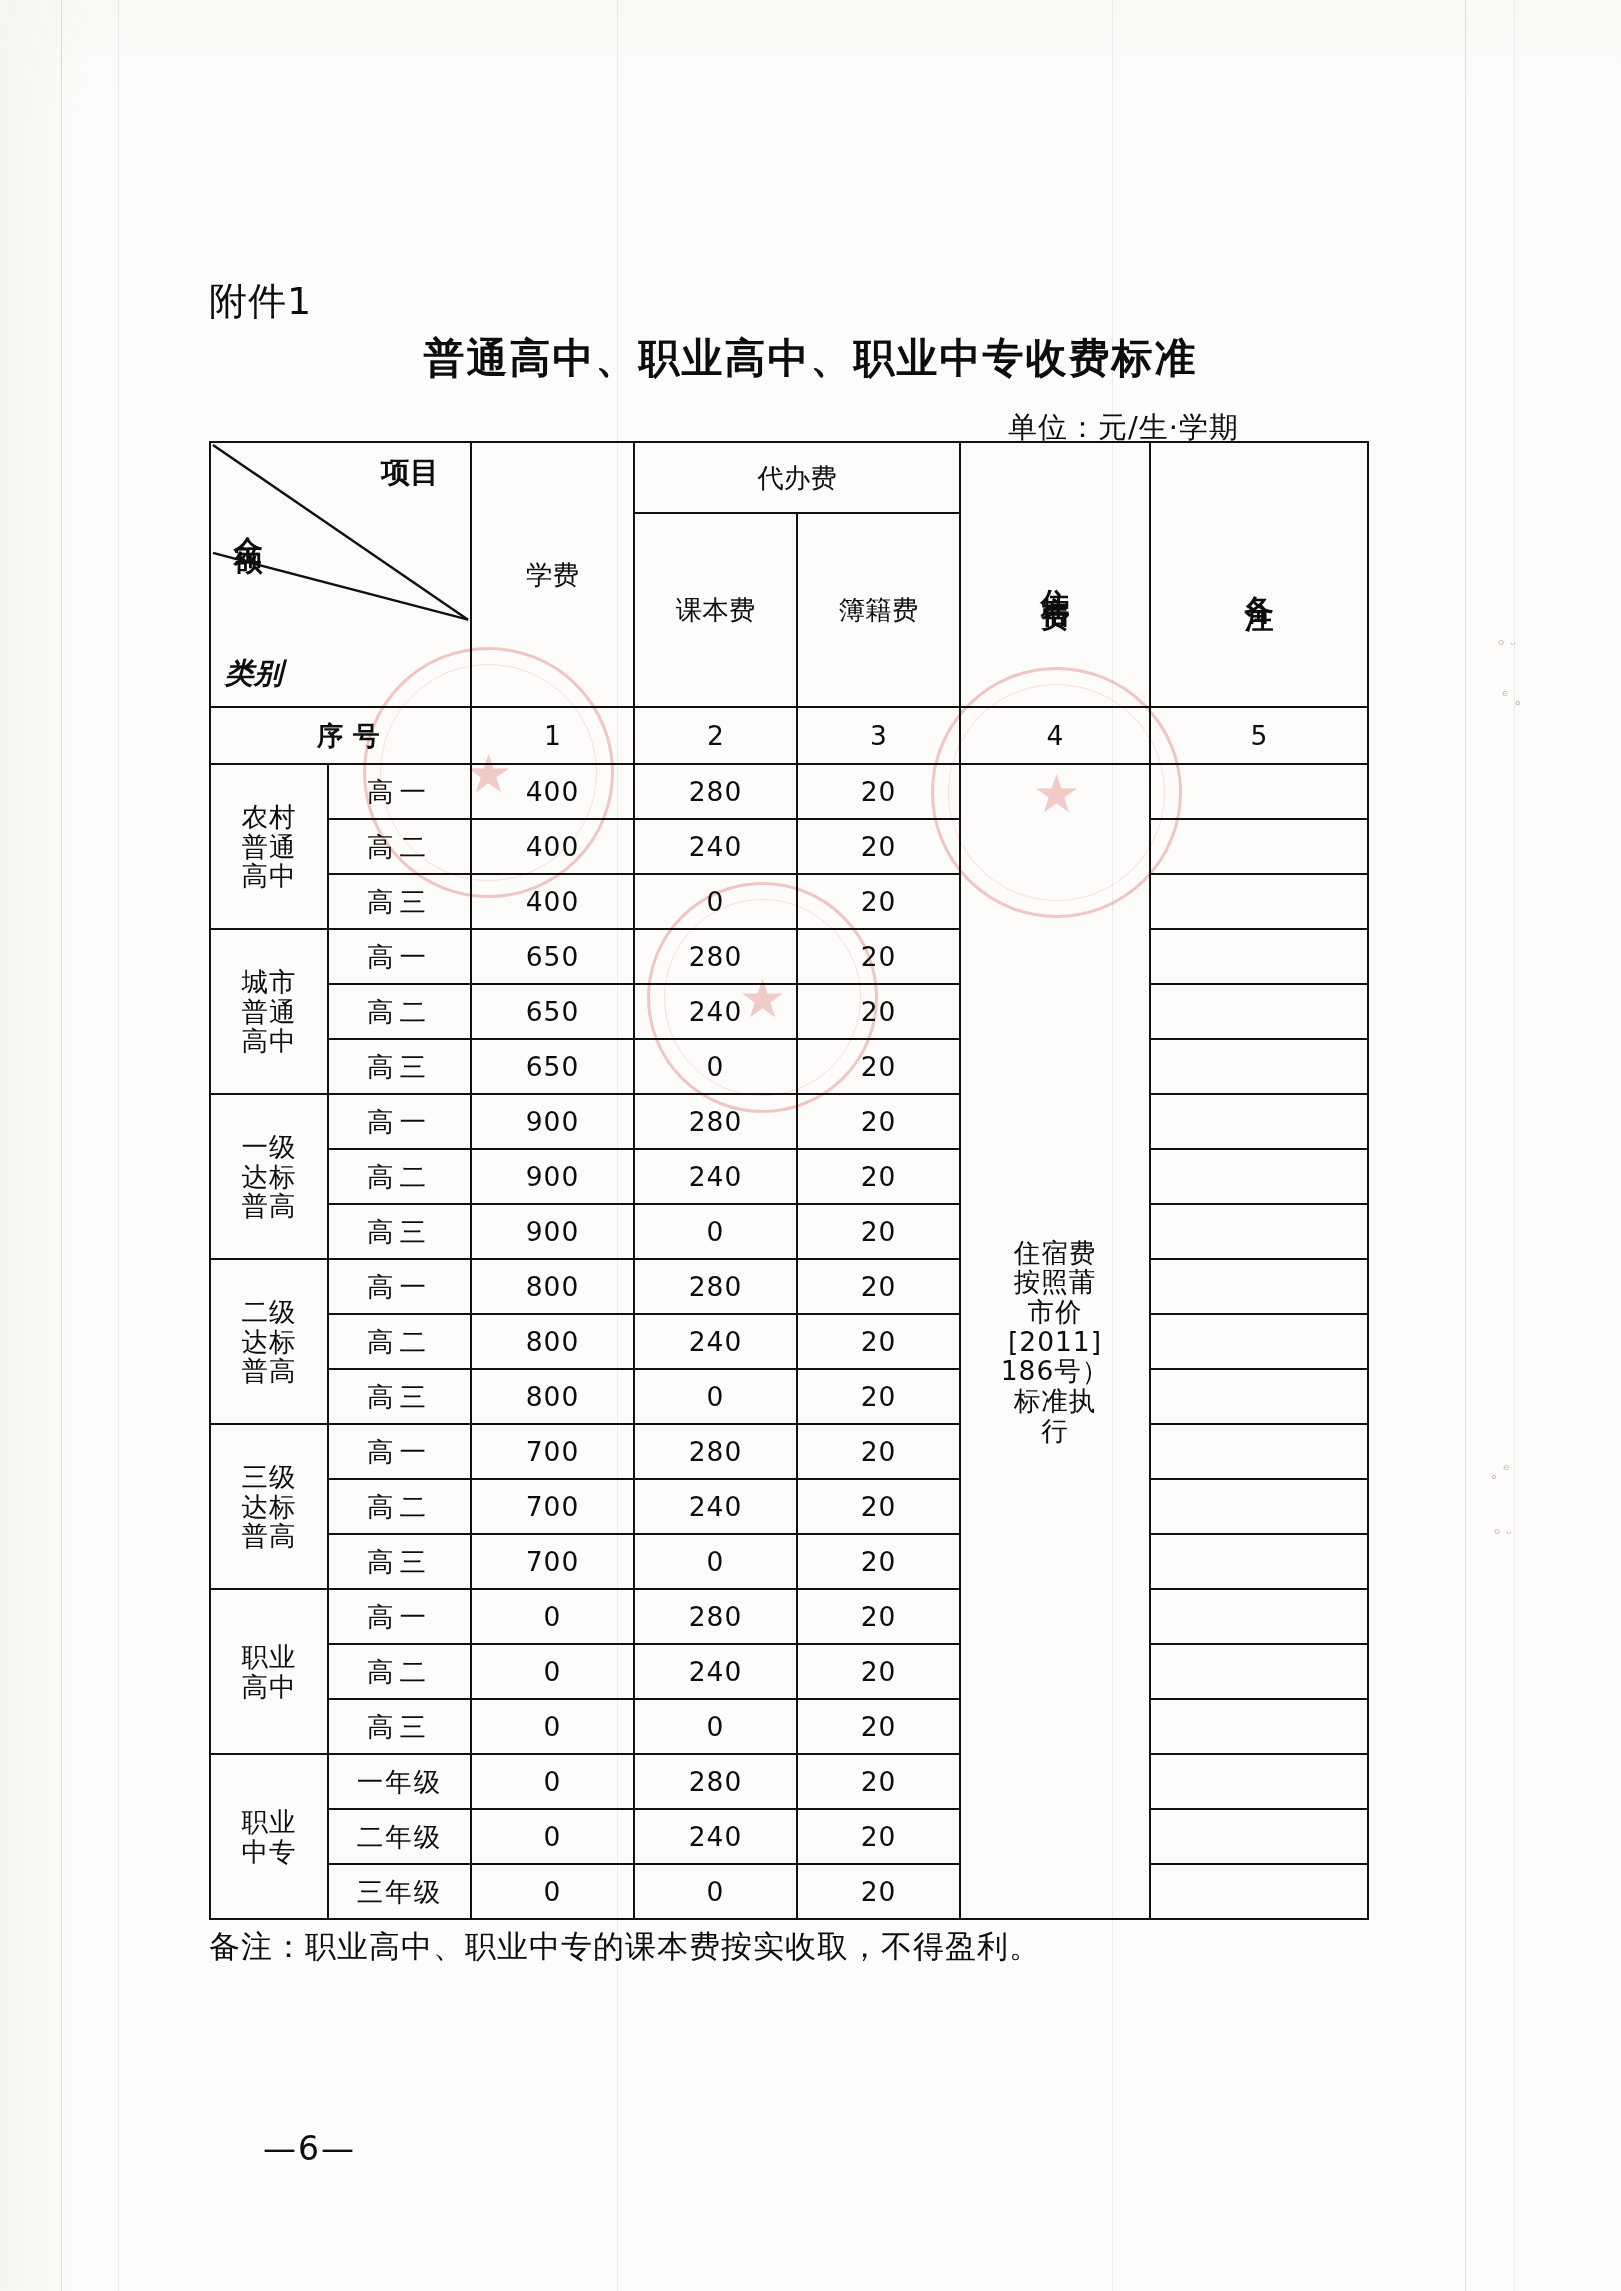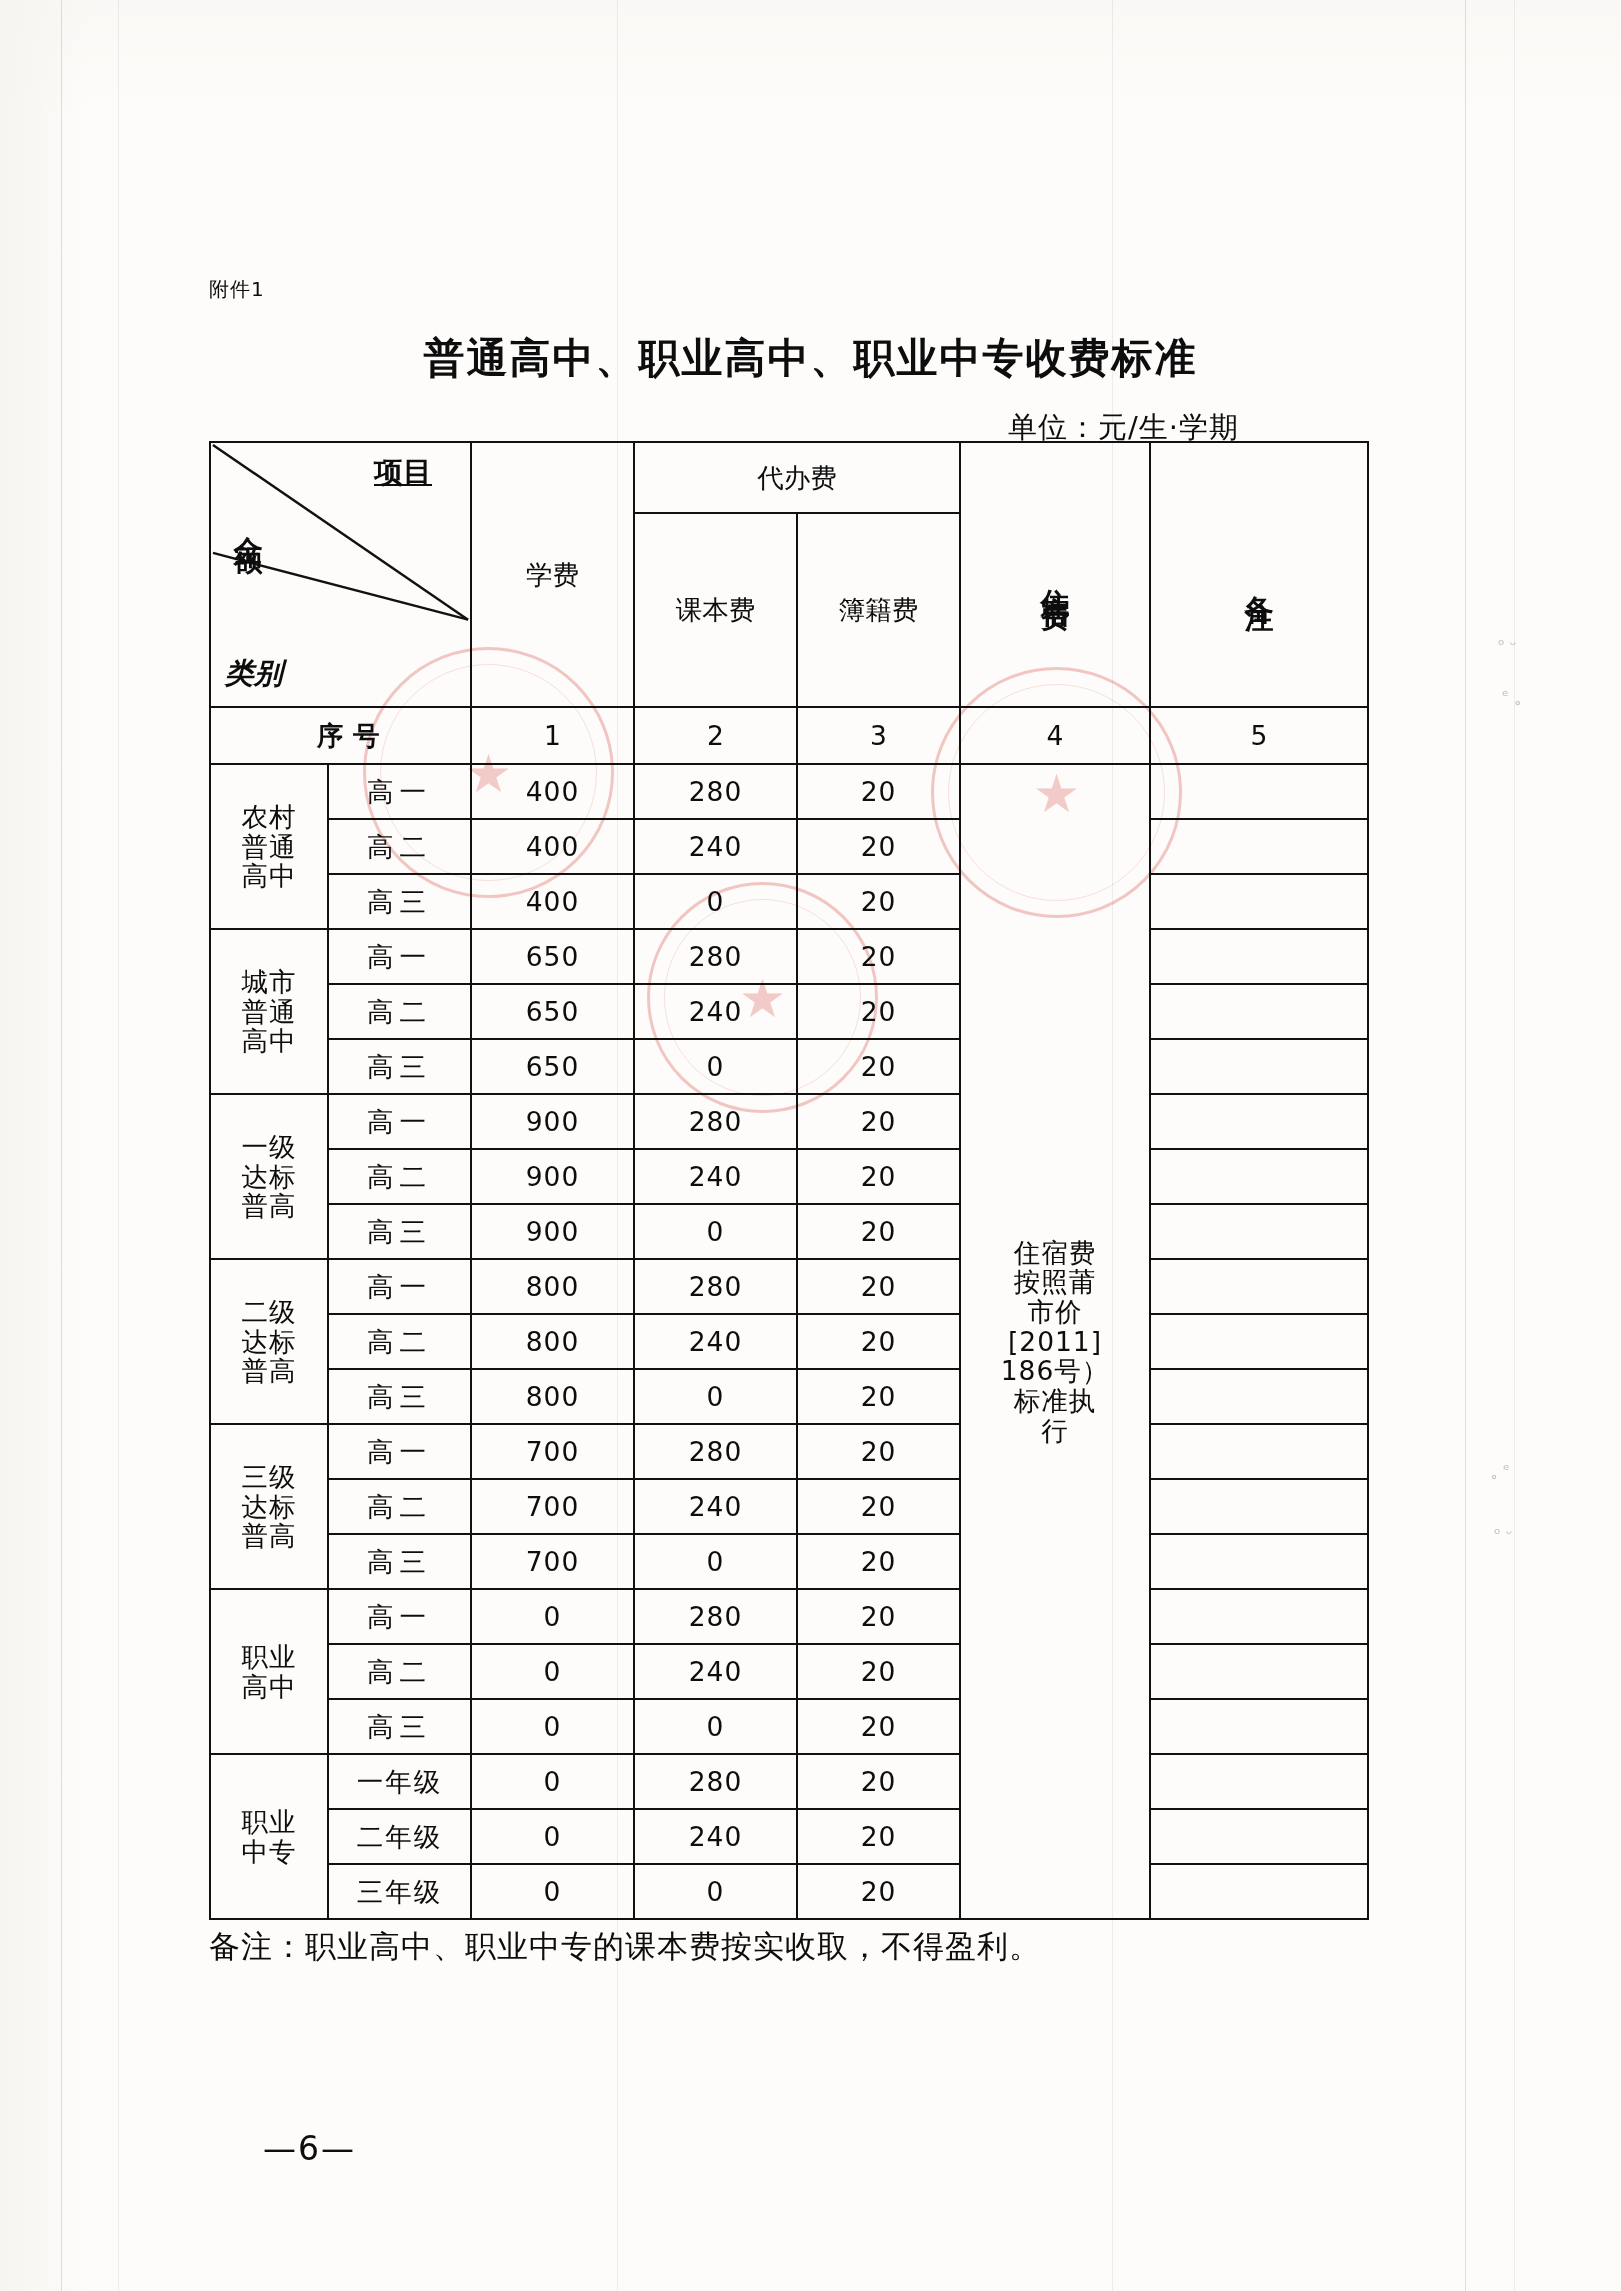--- a/index.html
+++ b/index.html
@@ -43,21 +43,21 @@
     left: 0; top: 0;
     width: 1621px;
     height: 2292px;
   }
 
   
   .attach-label {
     position: absolute;
     left: 209px;
     top: 276px;
-    font-size: 20px;
+    font-size: 38px;
     letter-spacing: 1px;
     font-family: "DejaVu Sans", sans-serif;
   }
   .doc-title {
     position: absolute;
     left: 0;
     top: 331px;
     width: 1621px;
     text-align: center;
     font-size: 41px;
@@ -108,21 +108,21 @@
     left: 0; top: 0;
     width: 100%;
     height: 100%;
   }
   .corner .lbl {
     position: absolute;
     font-size: 29px;
     font-weight: bold;
     white-space: nowrap;
   }
-  .corner .lbl-item   { right: 38px; top: 9.8px; text-decoration: underline; }
+  .corner .lbl-item   { right: 31px; top: 9.8px; }
   .corner .lbl-amount { left: 17.6px;  top: 69px;  writing-mode: vertical-rl; letter-spacing: 7.8px;}
   .corner .lbl-class  { left: 13.7px;  bottom: 11.8px; font-style: italic; }
 
   .rowhead {
     font-size: 29px;
     font-weight: bold;
     line-height: 1.12;
     letter-spacing: 1px;
   }
   .rowhead .two {

